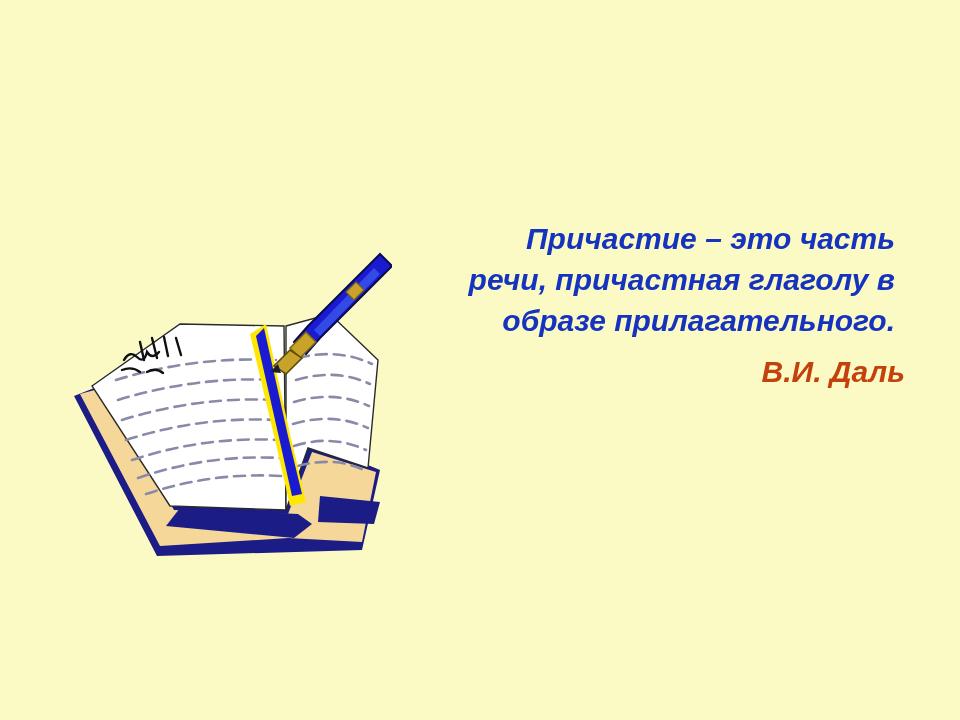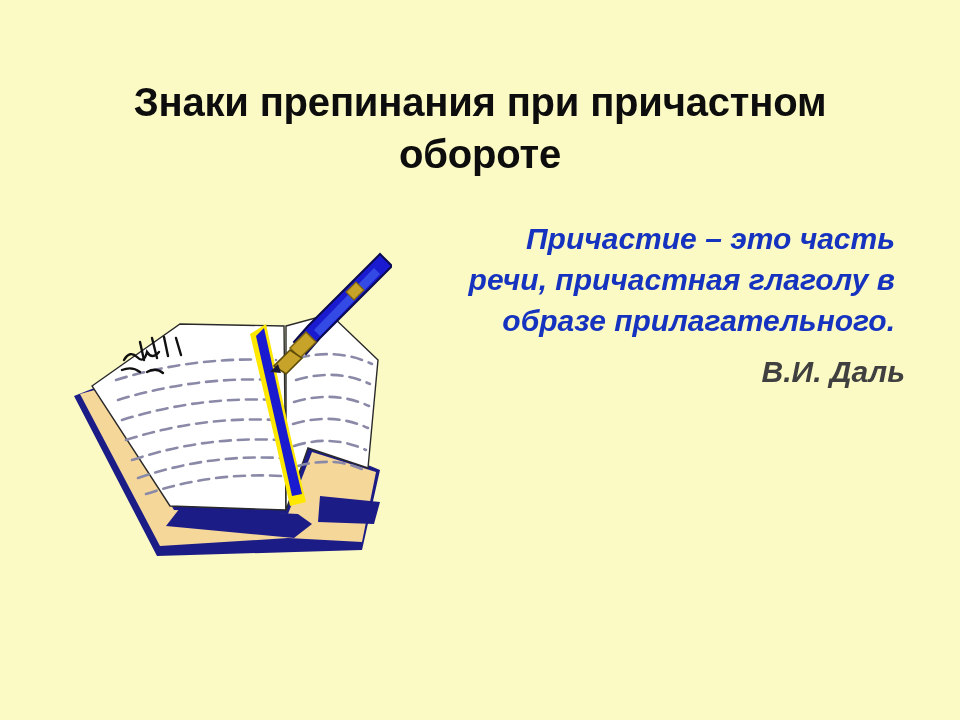--- a/index.html
+++ b/index.html
@@ -79,27 +79,24 @@
     display: block;
     width: 100%;
     height: 100%;
   }
 </style>
 </head>
 <body>
 
 <div id="slide" style="background: rgb(251, 250, 196);">
 
-  <div id="title-block">
-    <h1 id="slide-title">Знаки препинания при причастном обороте</h1>
-  </div>
 
   <div id="quote-block">
     <p id="quote-text" style="color: rgb(22, 51, 191);">Причастие – это часть речи, причастная глаголу в образе прилагательного.</p>
-    <p id="quote-author" style="color: #404040;">В.И. Даль</p>
+    <p id="quote-author" style="color: #c2410c;">В.И. Даль</p>
   </div>
 
   <div id="book-clipart">
     <svg viewBox="0 0 330 340" xmlns="http://www.w3.org/2000/svg" shape-rendering="geometricPrecision">
 
       <g>
         <path d="M12,158 L95,318 L300,312 L318,232 L255,206 L160,96 L88,128 Z" fill="#1c1c86"></path>
       </g>
 
       <g>

